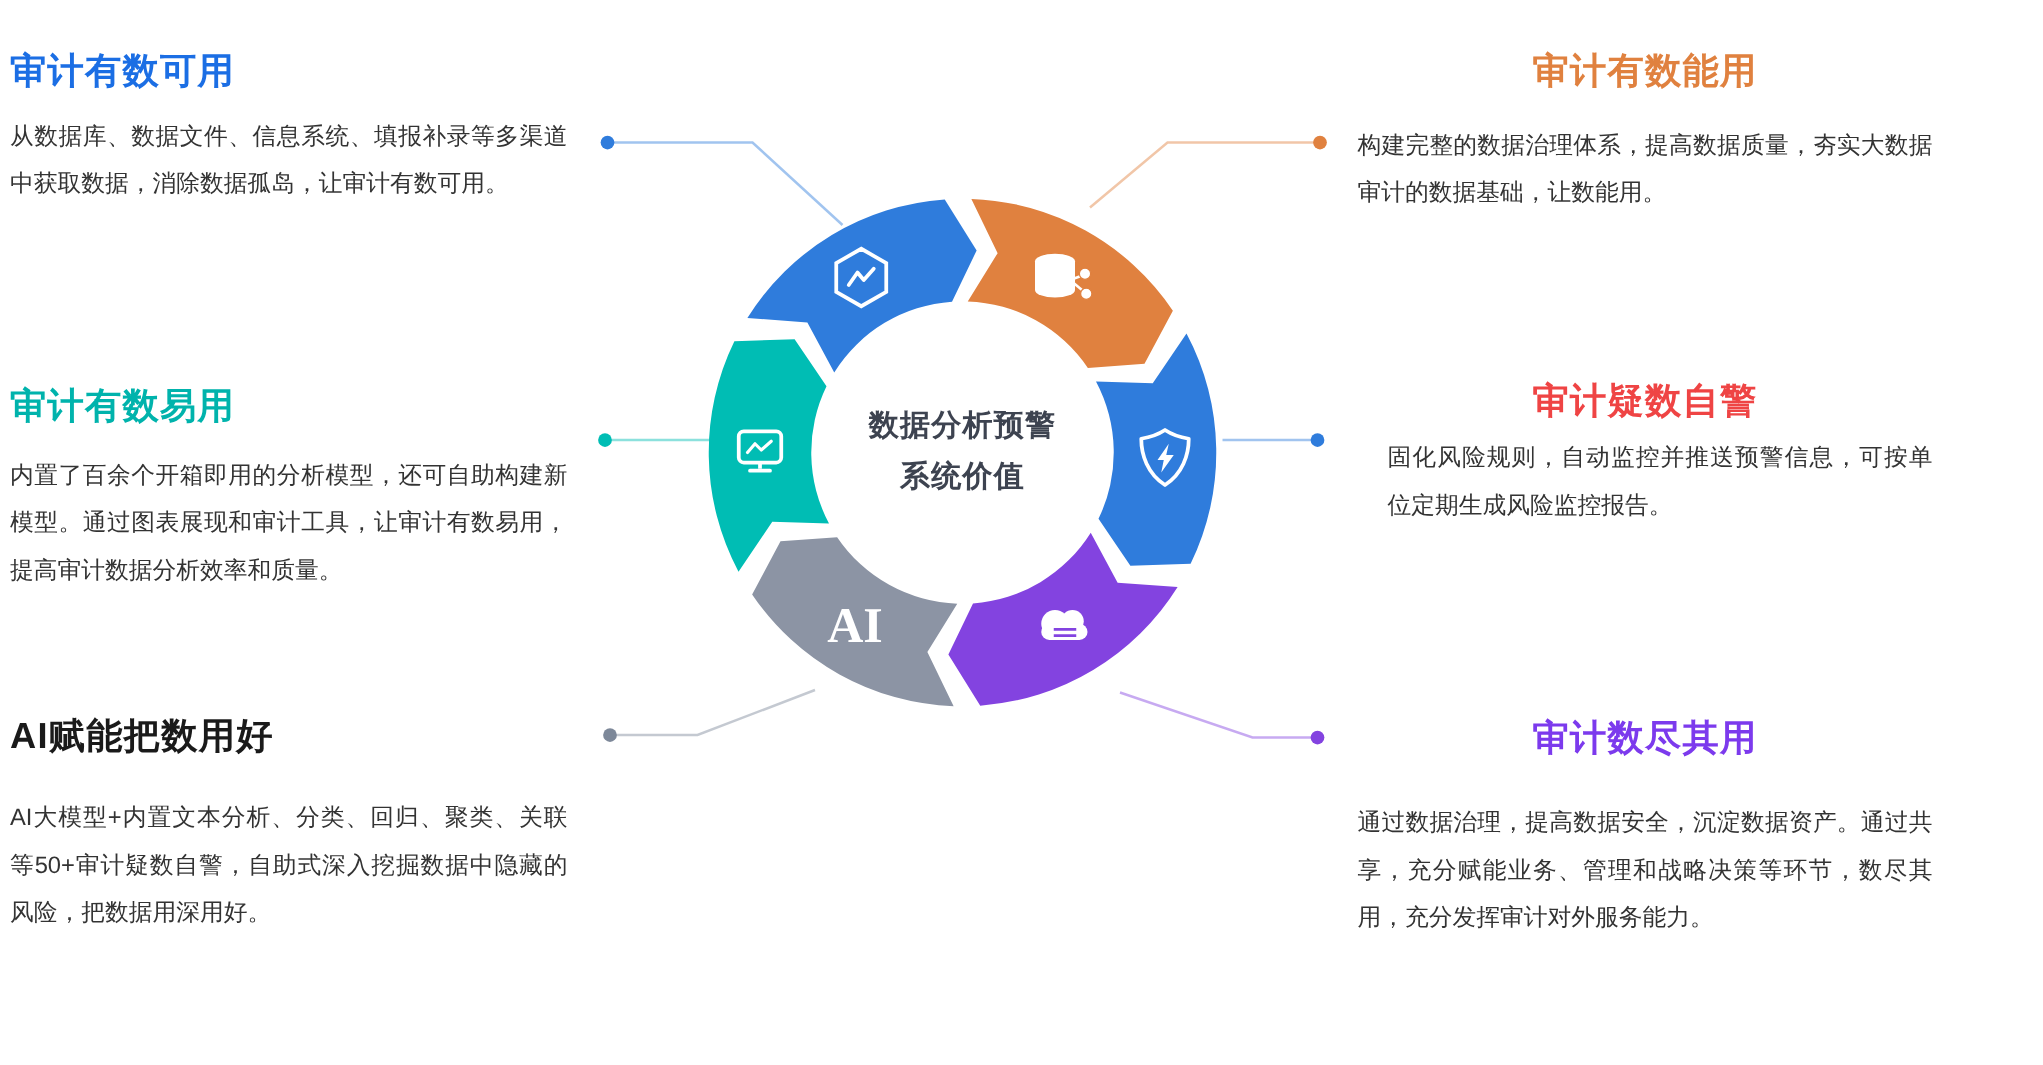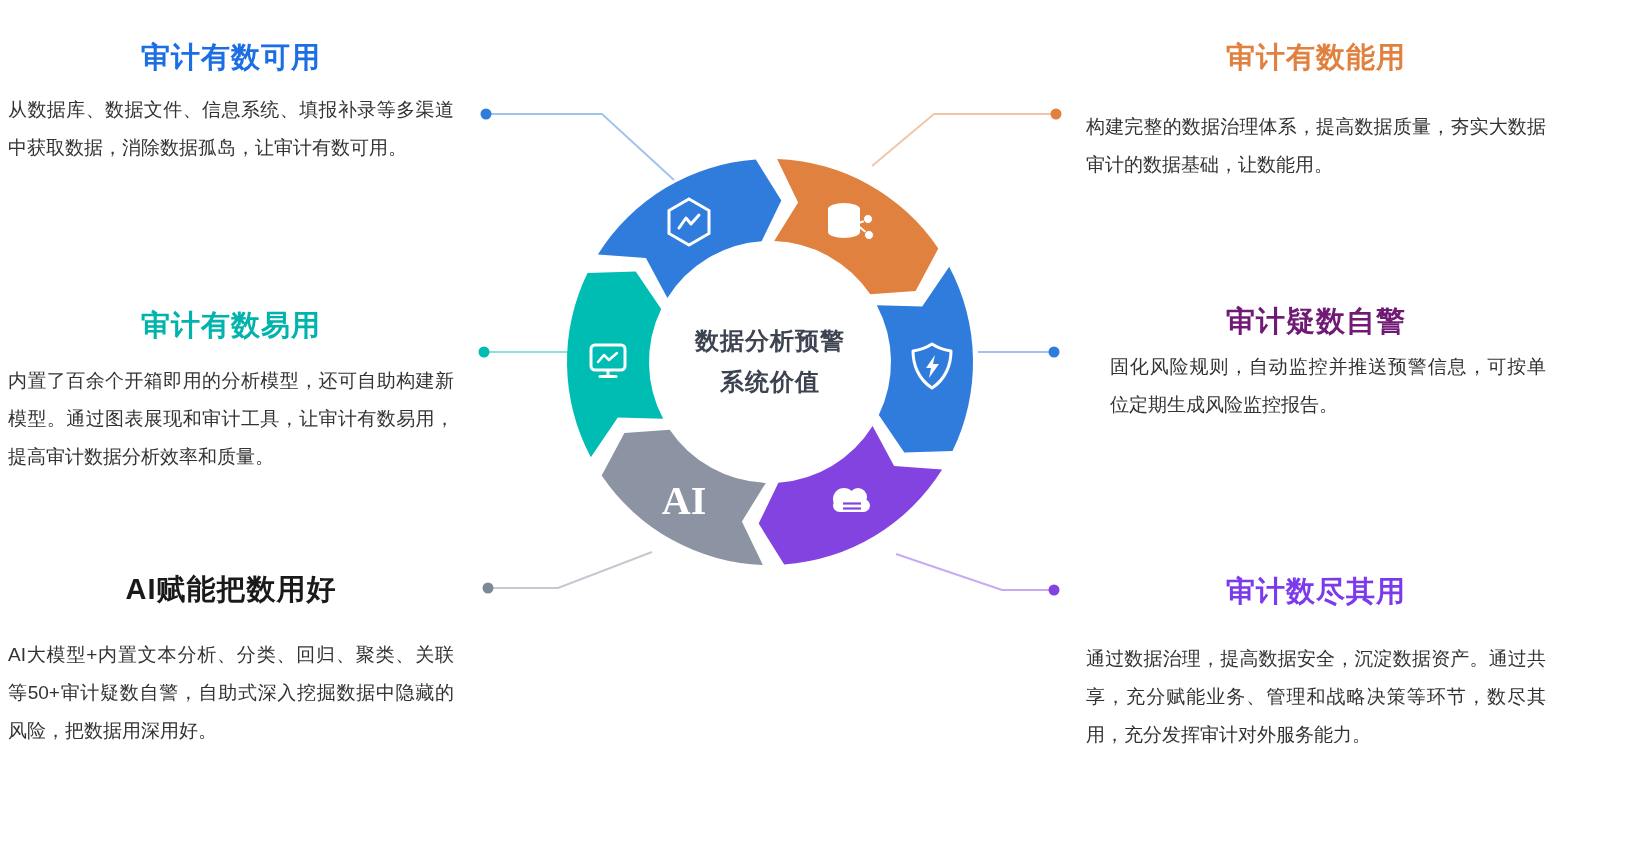--- a/index.html
+++ b/index.html
@@ -46,32 +46,32 @@
   }
   .block .body {
     margin: 0;
     font-size: 19px;
     line-height: 38px;
     color: #333333;
     text-align: justify;
   }
   
   .block.left { left: 8px; width: 446px; }
-  .block.left .title { text-align: center; }
+  .block.left .title { text-align: left; }
   .block.tl { top: 40px; }
   .block.tl .body { margin-top: 17px; }
   .block.ml { top: 308px; }
   .block.ml .body { margin-top: 20px; }
   .block.bl { top: 572px; }
   .block.bl .body { margin-top: 30px; }
   
   .block.right { left: 1086px; width: 460px; }
   .block.right .title { text-align: center; }
   .block.tr { top: 40px; }
-  .block.tr .body { margin-top: 34px; }
+  .block.tr .body { margin-top: 24px; }
   .block.mr { top: 304px; }
   .block.mr .body { margin-top: 10px; margin-left: 24px; }
   .block.br { top: 574px; }
   .block.br .body { margin-top: 32px; }
 </style>
 </head>
 <body>
 
 <div class="canvas">
 
@@ -156,21 +156,21 @@
     <h2 class="title" style="color: rgb(26, 26, 26);">AI赋能把数用好</h2>
     <p class="body">AI大模型+内置文本分析、分类、回归、聚类、关联等50+审计疑数自警，自助式深入挖掘数据中隐藏的风险，把数据用深用好。</p>
   </div>
 
   <div class="block right tr">
     <h2 class="title" style="color: rgb(224, 129, 63);">审计有数能用</h2>
     <p class="body">构建完整的数据治理体系，提高数据质量，夯实大数据审计的数据基础，让数能用。</p>
   </div>
 
   <div class="block right mr">
-    <h2 class="title" style="color: #701a75;">审计疑数自警</h2>
+    <h2 class="title" style="color: #ef4444;">审计疑数自警</h2>
     <p class="body">固化风险规则，自动监控并推送预警信息，可按单位定期生成风险监控报告。</p>
   </div>
 
   <div class="block right br">
     <h2 class="title" style="color: rgb(124, 58, 237);">审计数尽其用</h2>
     <p class="body">通过数据治理，提高数据安全，沉淀数据资产。通过共享，充分赋能业务、管理和战略决策等环节，数尽其用，充分发挥审计对外服务能力。</p>
   </div>
 
 </div>
 

